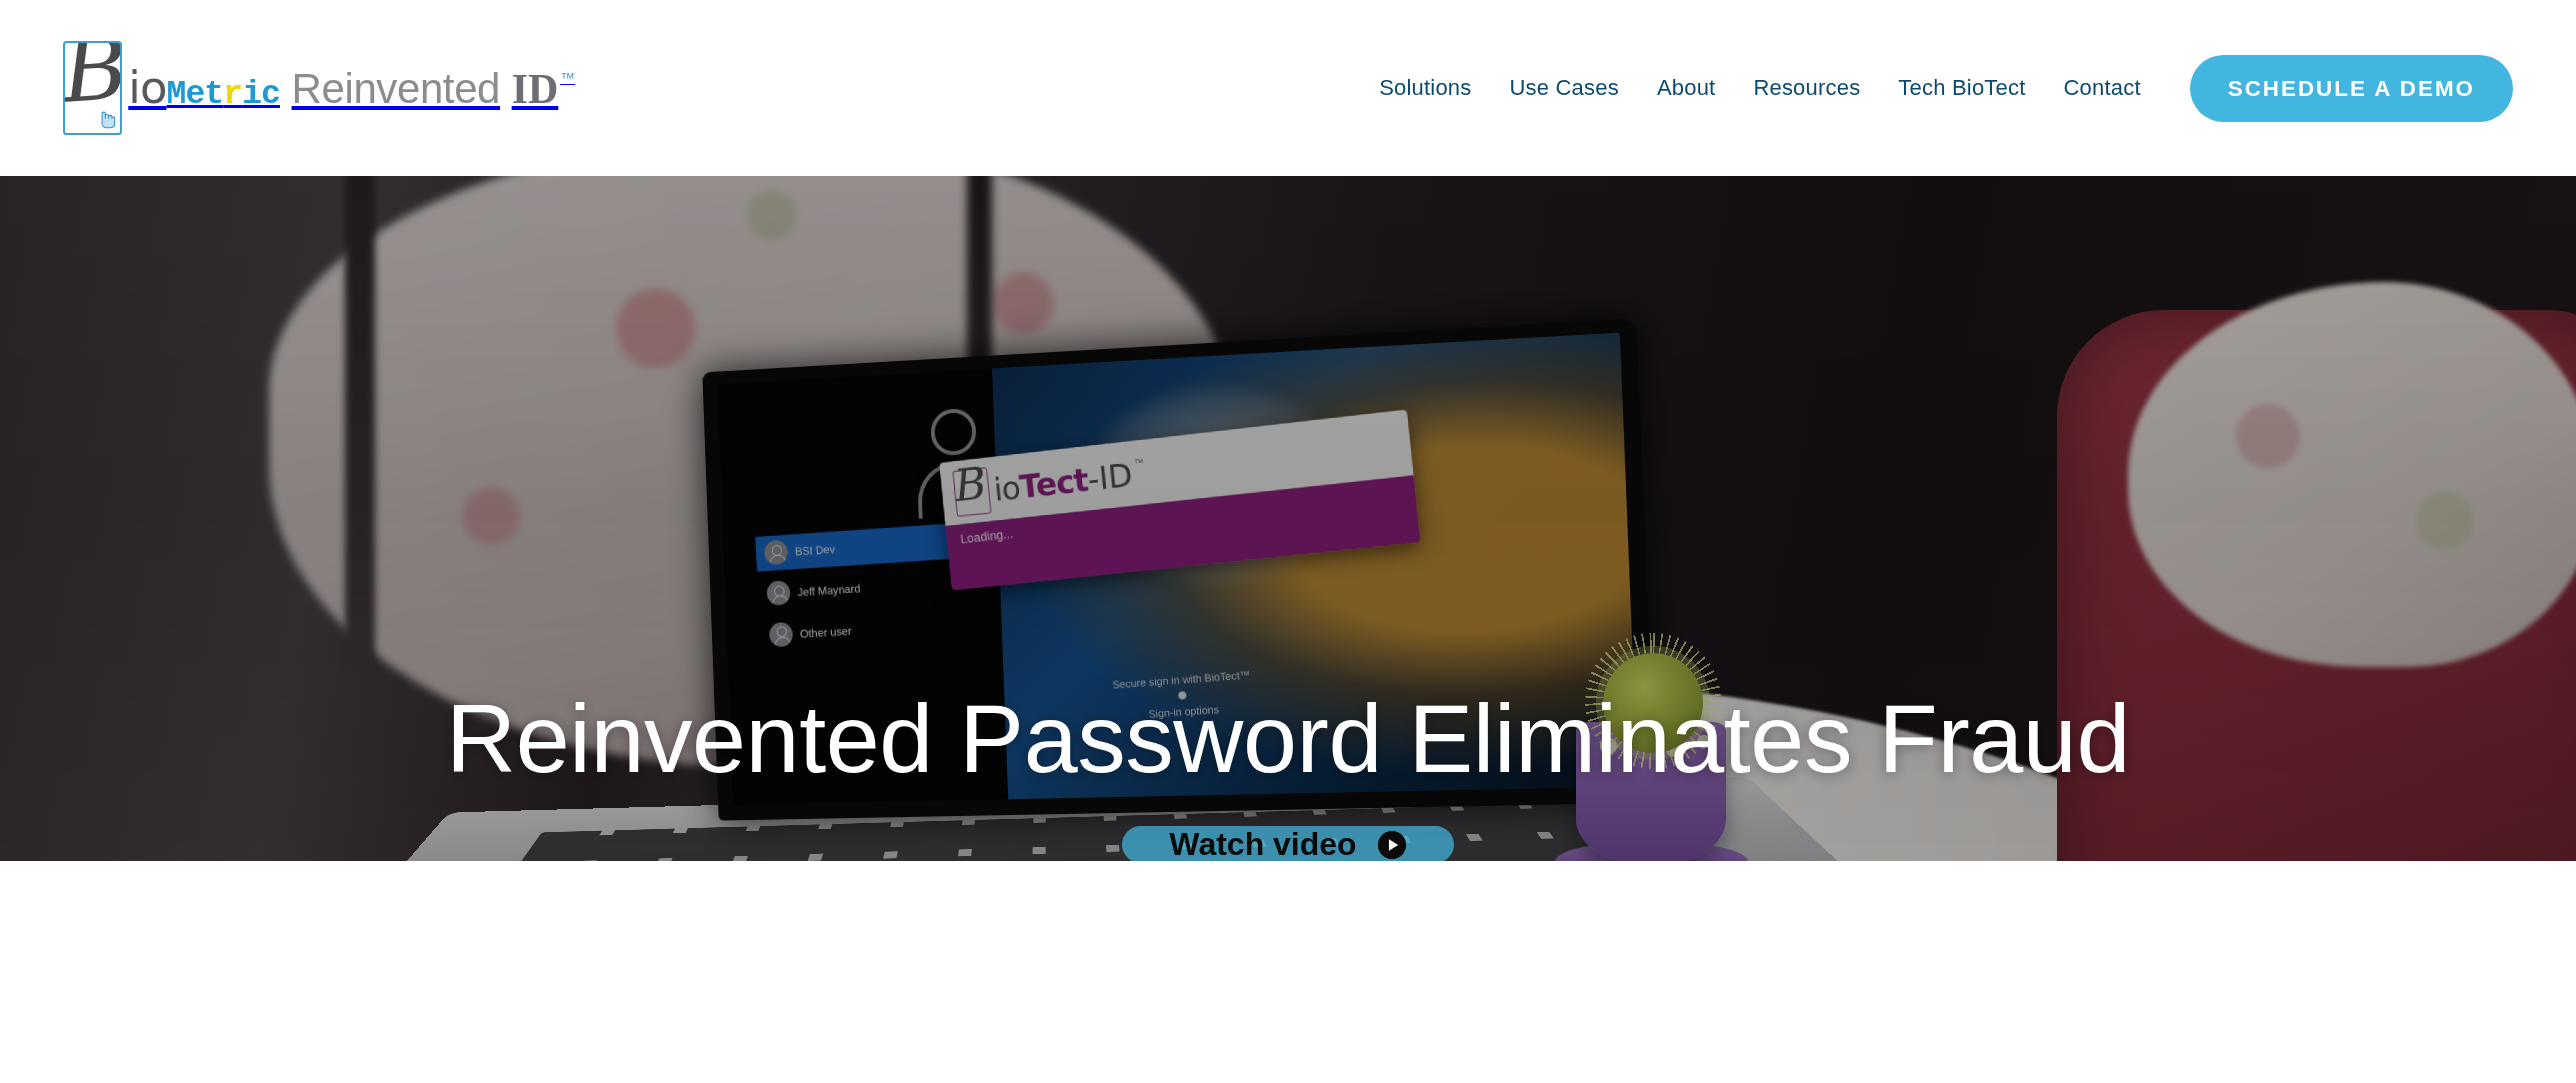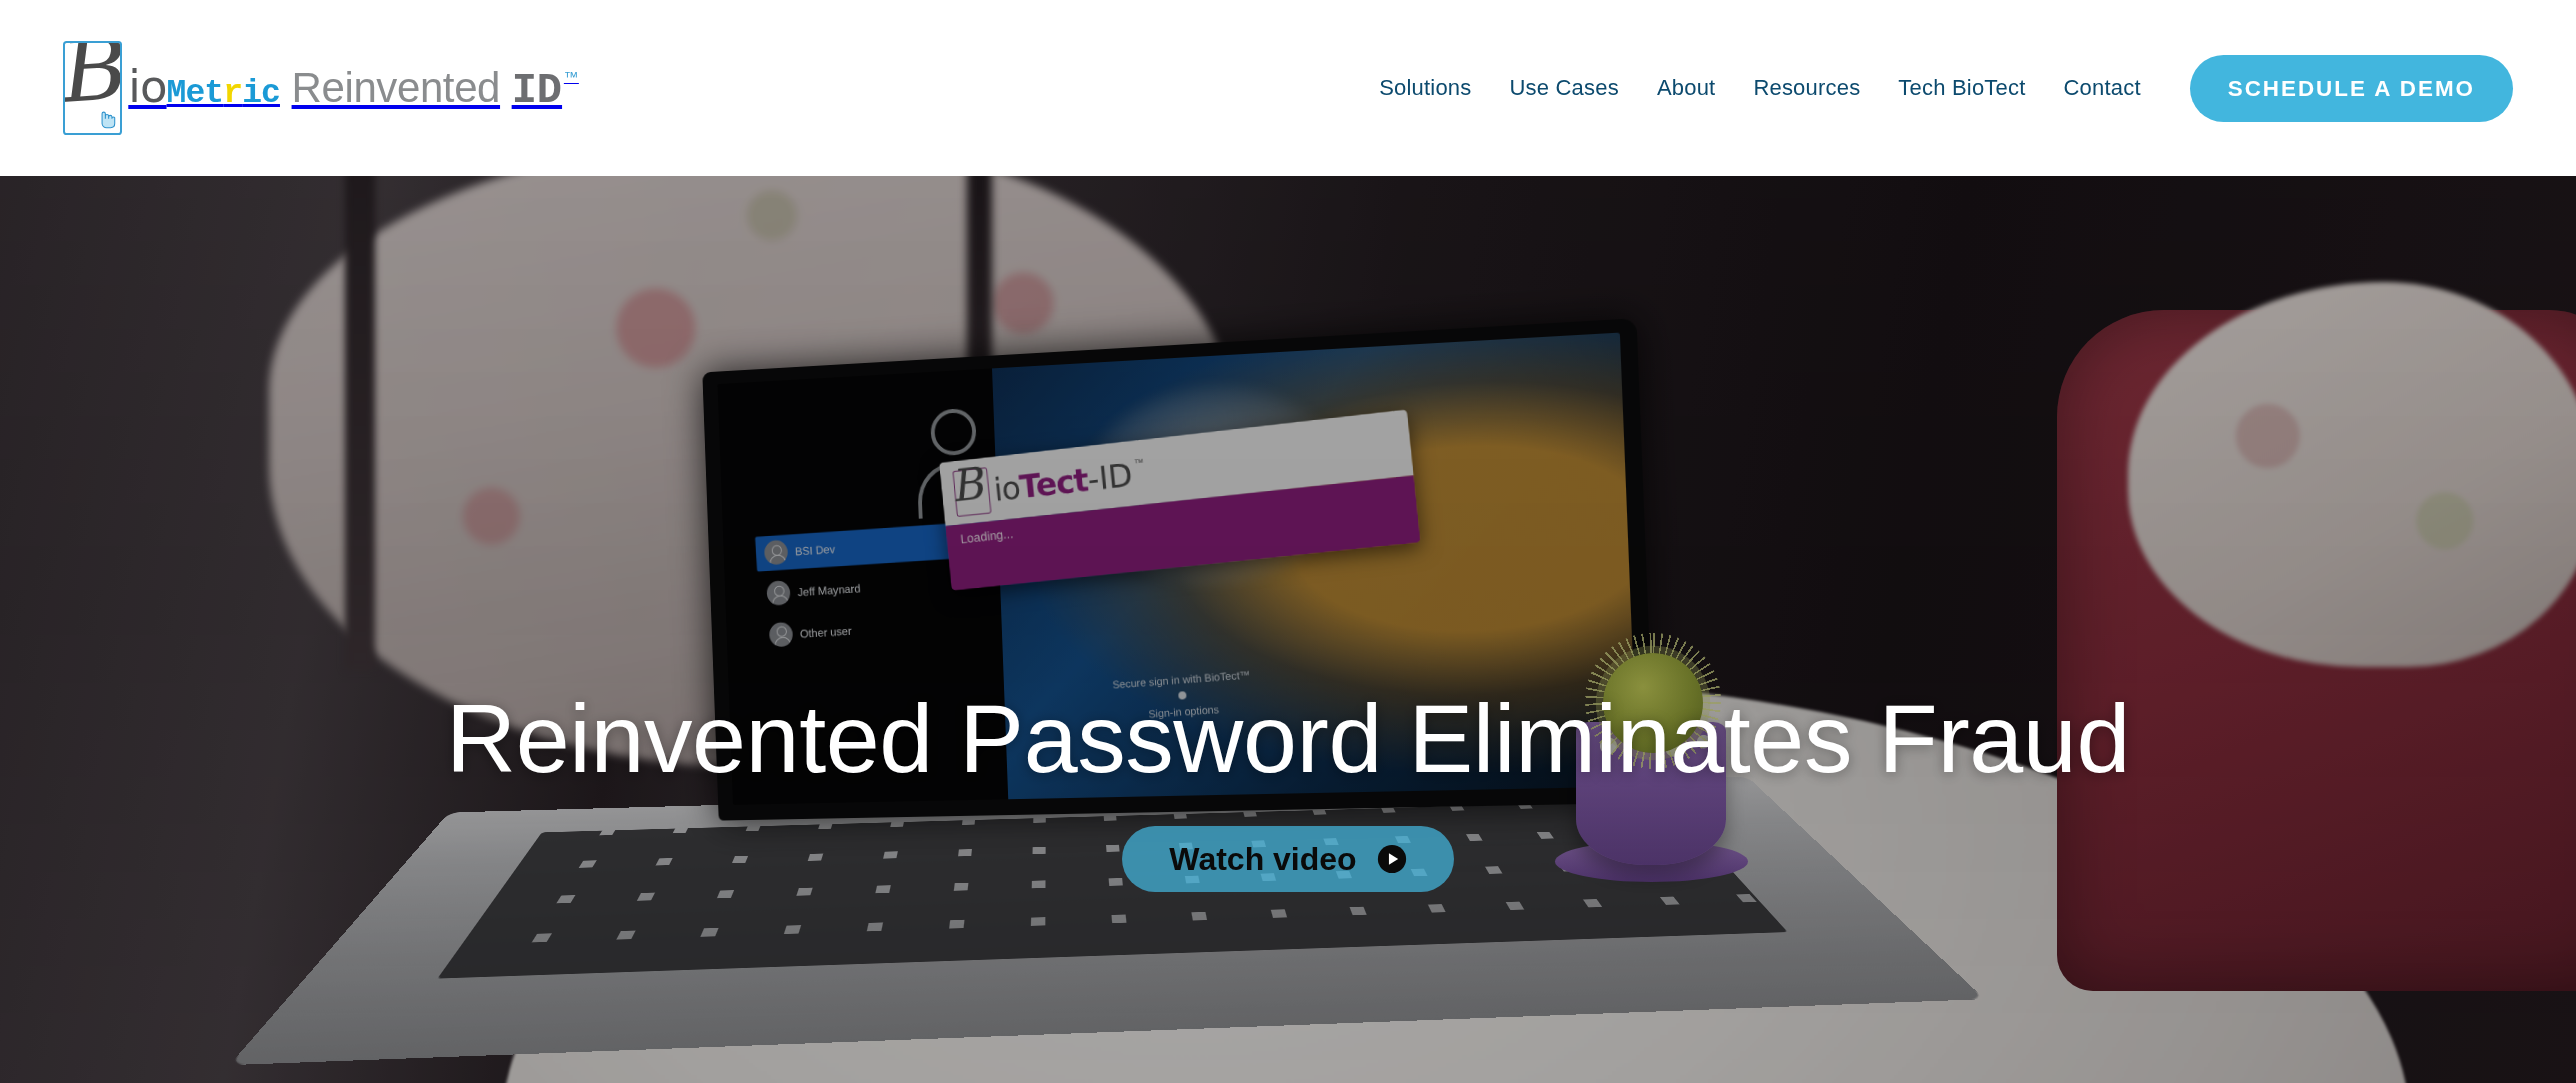--- a/index.html
+++ b/index.html
@@ -70,21 +70,21 @@
   .lt-sig{
     font-size:42px; font-weight:300;
     color:#8a8c8e; margin-left:11.6px;
     letter-spacing:-0.4px;
     font-family:"Liberation Sans", sans-serif;
   }
   .lt-id{
     font-size:42px; font-weight:700;
     color:#6d6e71; margin-left:11.6px;
     letter-spacing:0px;
-    font-family:Liberation Mono, monospace;
+    font-family:Liberation Serif, serif;
   }
   .lt-tm{
     font-size:15px; color:#3a9fd4;
     margin-left:1.8px; align-self:flex-start;
     position:relative; top:5.4px;
   }
 
   
   .main-nav{
     display:flex; align-items:center;
@@ -112,21 +112,21 @@
     padding:0 38px;
     height:67px; line-height:67px;
     cursor:pointer;
     white-space:nowrap;
     font-family:"Liberation Sans", sans-serif;
   }
 
   
   .hero{
     position:relative;
-    width:2576px; height:908px;
+    width:2576px; height:685px;
     overflow:hidden;
     background:#1a1416;
   }
   .hero-photo{ position:absolute; inset:0; }
 
   
   .bg-room{
     position:absolute; inset:0;
     background:
       linear-gradient(100deg,#3b3338 0%,#4a4247 14%,#2a2226 26%, #3a3237 34%, #241d21 52%, #1b1418 72%, #241b1f 100%);

